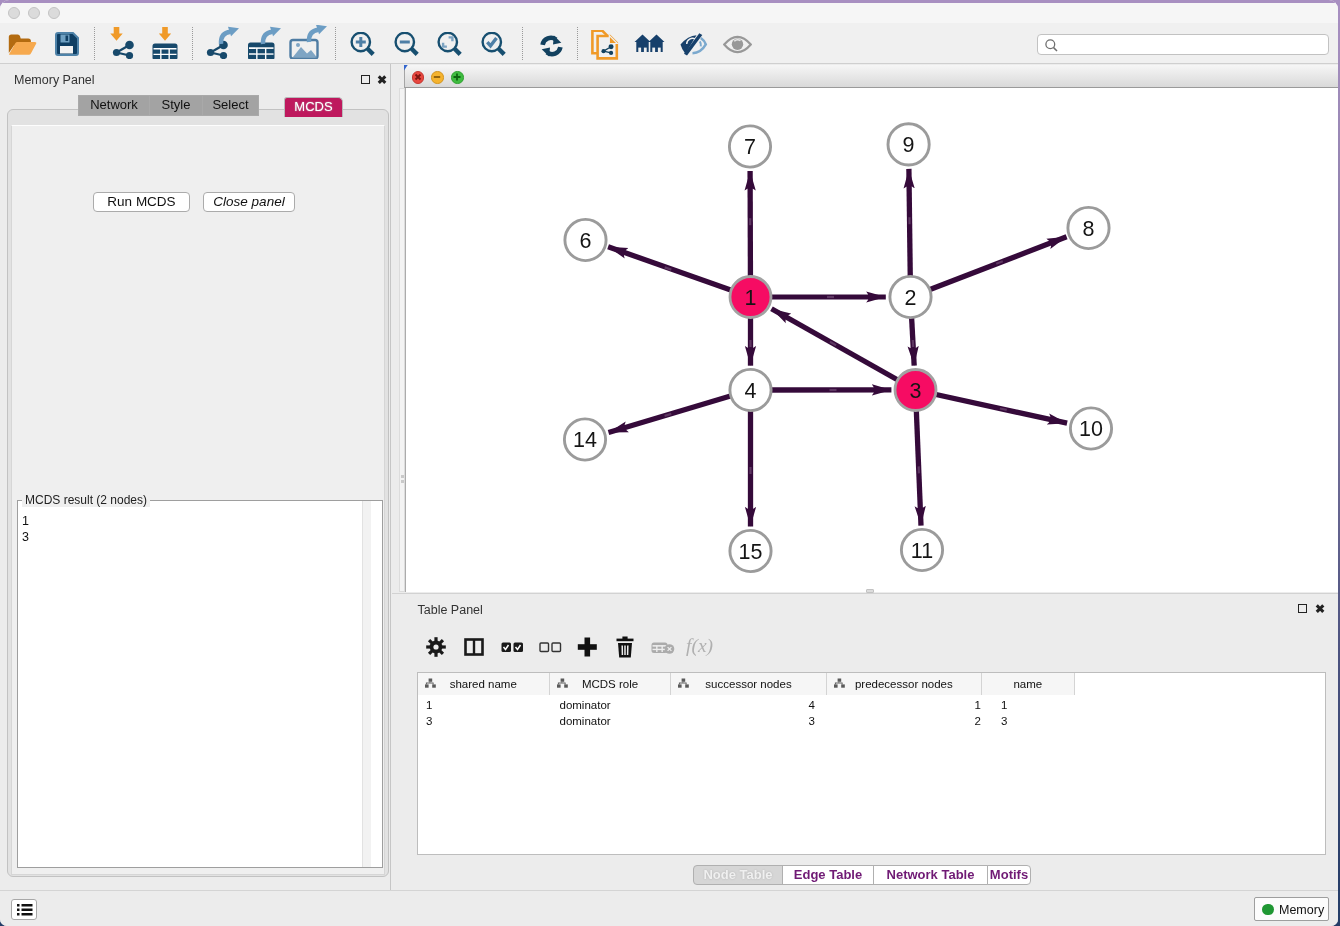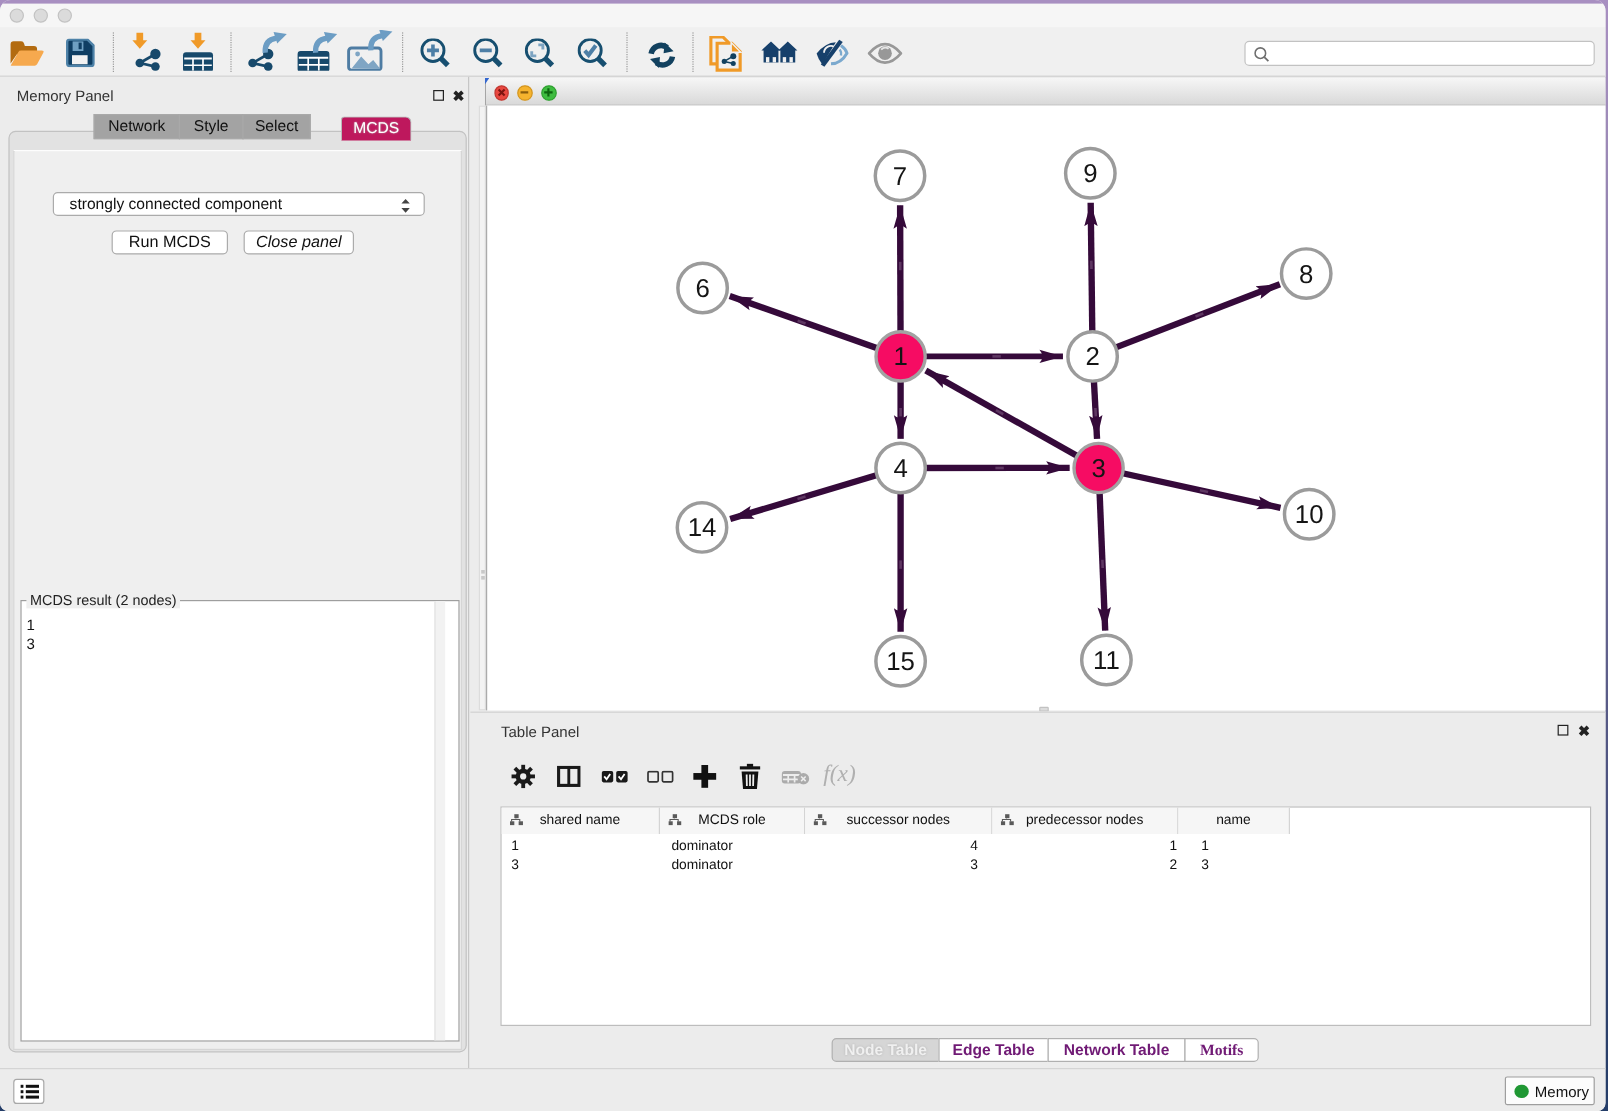--- a/index.html
+++ b/index.html
@@ -175,25 +175,20 @@
     <div id="cphead">Memory Panel</div>
     <div class="sqicon" style="left:361px;top:11px;"></div>
     <div class="xicon" style="left:377px;top:11px;">✖</div>
     <div class="tab" style="left:78px;width:72px;">Network</div>
     <div class="tab" style="left:149px;width:54px;">Style</div>
     <div class="tab" style="left:202px;width:57px;">Select</div>
     <div class="tab" style="left:264px;top:33px;width:59px;height:20px;background:#be185d;border-color:#b9b9b9;border-bottom:none;border-radius:3px 5px 0 0;color:#fff;text-shadow:0 0 1.5px #bdbdbd;line-height:17px;margin-left:20px;">MCDS</div>
     <div id="tabbody">
         <div id="tabinner"></div>
       </div>
-    <div id="selbox">strongly connected component
-      <svg class="abs" style="right:10px;top:3.5px" width="10" height="13">
-          <path d="M1.5,4.6 L5,0.8 L8.5,4.6 z M1.5,8.4 L5,12.2 L8.5,8.4 z" fill="#444"></path>
-        </svg>
-    </div>
     <div class="btn" style="left:93px;width:97px;">Run MCDS</div>
     <div class="btn" style="left:203px;width:92px;font-style:italic;">Close panel</div>
     <div id="fieldset"></div>
     <div id="fsscroll"></div>
     <div id="fslabel">MCDS result (2 nodes)</div>
     <div id="fstext">1<br>3</div>
   </div>
   <div id="lscroll">
       <div class="abs" style="left:1px;top:386px;width:3px;height:3px;background:#c9c9c9"></div>
       <div class="abs" style="left:1px;top:391px;width:3px;height:3px;background:#c9c9c9"></div>
@@ -372,21 +367,21 @@
   <div class="rcell" style="left:941px;top:698px;width:40px;text-align:right;">1</div>
   <div class="rcell" style="left:1001px;top:698px;">1</div>
   <div class="rcell" style="left:426px;top:713.5px;">3</div>
   <div class="rcell" style="left:559.5px;top:713.5px;">dominator</div>
   <div class="rcell" style="left:775px;top:713.5px;width:40px;text-align:right;">3</div>
   <div class="rcell" style="left:941px;top:713.5px;width:40px;text-align:right;">2</div>
   <div class="rcell" style="left:1001px;top:713.5px;">3</div>
   <div class="btab" style="left:693px;width:90px;background:#d6d6d6;color:#f0f0f0;text-shadow:0 0 2px #b0b0b0;border-radius:4px 0 0 4px;">Node Table</div>
   <div class="btab" style="left:782px;width:92px;">Edge Table</div>
   <div class="btab" style="left:873px;width:115px;">Network Table</div>
-  <div class="btab" style="left:987px;width:62px;border-radius:0 4px 4px 0;font-family:Liberation Serif, serif;">Motifs</div>
+  <div class="btab" style="left:987px;width:44px;border-radius:0 4px 4px 0;">Motifs</div>
   <div id="statusbar"></div>
   <div id="listbtn">
       <svg width="16" height="14" style="position:absolute;left:5px;top:3px">
         <g fill="#111">
           <rect x="0" y="1" width="2.5" height="2.5"></rect>
           <rect x="4.5" y="1" width="11" height="2.5"></rect>
           <rect x="0" y="5.5" width="2.5" height="2.5"></rect>
           <rect x="4.5" y="5.5" width="11" height="2.5"></rect>
           <rect x="0" y="10" width="2.5" height="2.5"></rect>
           <rect x="4.5" y="10" width="11" height="2.5"></rect>

